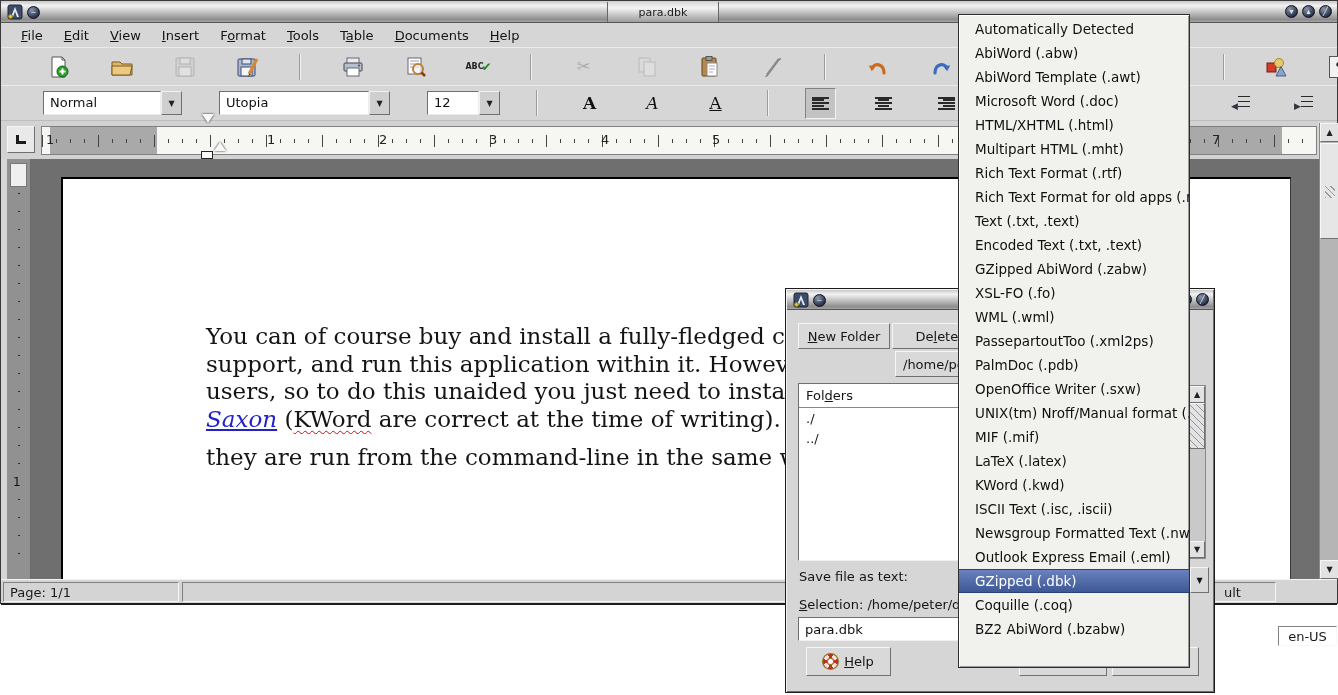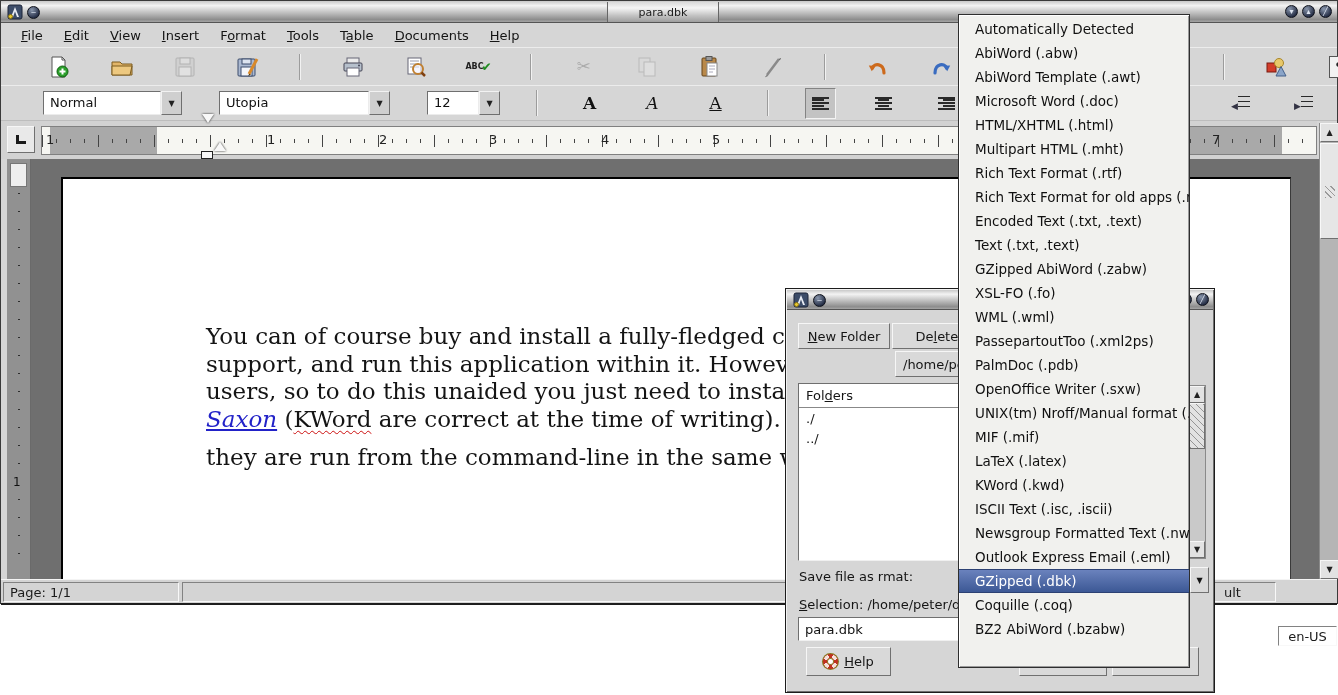--- a/index.html
+++ b/index.html
@@ -538,21 +538,21 @@
         <div class="folder-item">../</div>
       </div>
   </div>
 
   <div class="d-scroll">
     <span class="sbtn" style="top:0;">▲</span>
     <span class="d-thumb"></span>
     <span class="sbtn" style="bottom:0;top:auto;">▼</span>
   </div>
 
-  <span class="dlabel" style="left:13px;top:280px;">Save file as rmat:</span>
+  <span class="dlabel" style="left:13px;top:280px;">Save file as text:</span>
   <span class="dbutton" style="left:404px;top:278px;width:19px;height:26px;font-size:8px;">▼</span>
 
   <span class="dlabel" style="left:13px;top:308px;"><u>S</u>election: /home/peter/doc/</span>
 
   <input class="d-input" value="para.dbk" style="">
 
   <span class="dbutton" style="left:20px;top:358px;width:85px;height:29px;">
       <span class="lifesaver"></span>
       <span><u>H</u>elp</span>
     </span>
@@ -563,22 +563,22 @@
 <div id="format-menu">
 
 <div class="fmt-item">Automatically Detected</div>
     <div class="fmt-item">AbiWord (.abw)</div>
     <div class="fmt-item">AbiWord Template (.awt)</div>
     <div class="fmt-item">Microsoft Word (.doc)</div>
     <div class="fmt-item">HTML/XHTML (.html)</div>
     <div class="fmt-item">Multipart HTML (.mht)</div>
     <div class="fmt-item">Rich Text Format (.rtf)</div>
     <div class="fmt-item">Rich Text Format for old apps (.rtf)</div>
+    <div class="fmt-item">Text (.txt, .text)</div>
     <div class="fmt-item">Encoded Text (.txt, .text)</div>
-    <div class="fmt-item">Text (.txt, .text)</div>
     <div class="fmt-item">GZipped AbiWord (.zabw)</div>
     <div class="fmt-item">XSL-FO (.fo)</div>
     <div class="fmt-item">WML (.wml)</div>
     <div class="fmt-item">PassepartoutToo (.xml2ps)</div>
     <div class="fmt-item">PalmDoc (.pdb)</div>
     <div class="fmt-item">OpenOffice Writer (.sxw)</div>
     <div class="fmt-item">UNIX(tm) Nroff/Manual format (.nroff)</div>
     <div class="fmt-item">MIF (.mif)</div>
     <div class="fmt-item">LaTeX (.latex)</div>
     <div class="fmt-item">KWord (.kwd)</div>

